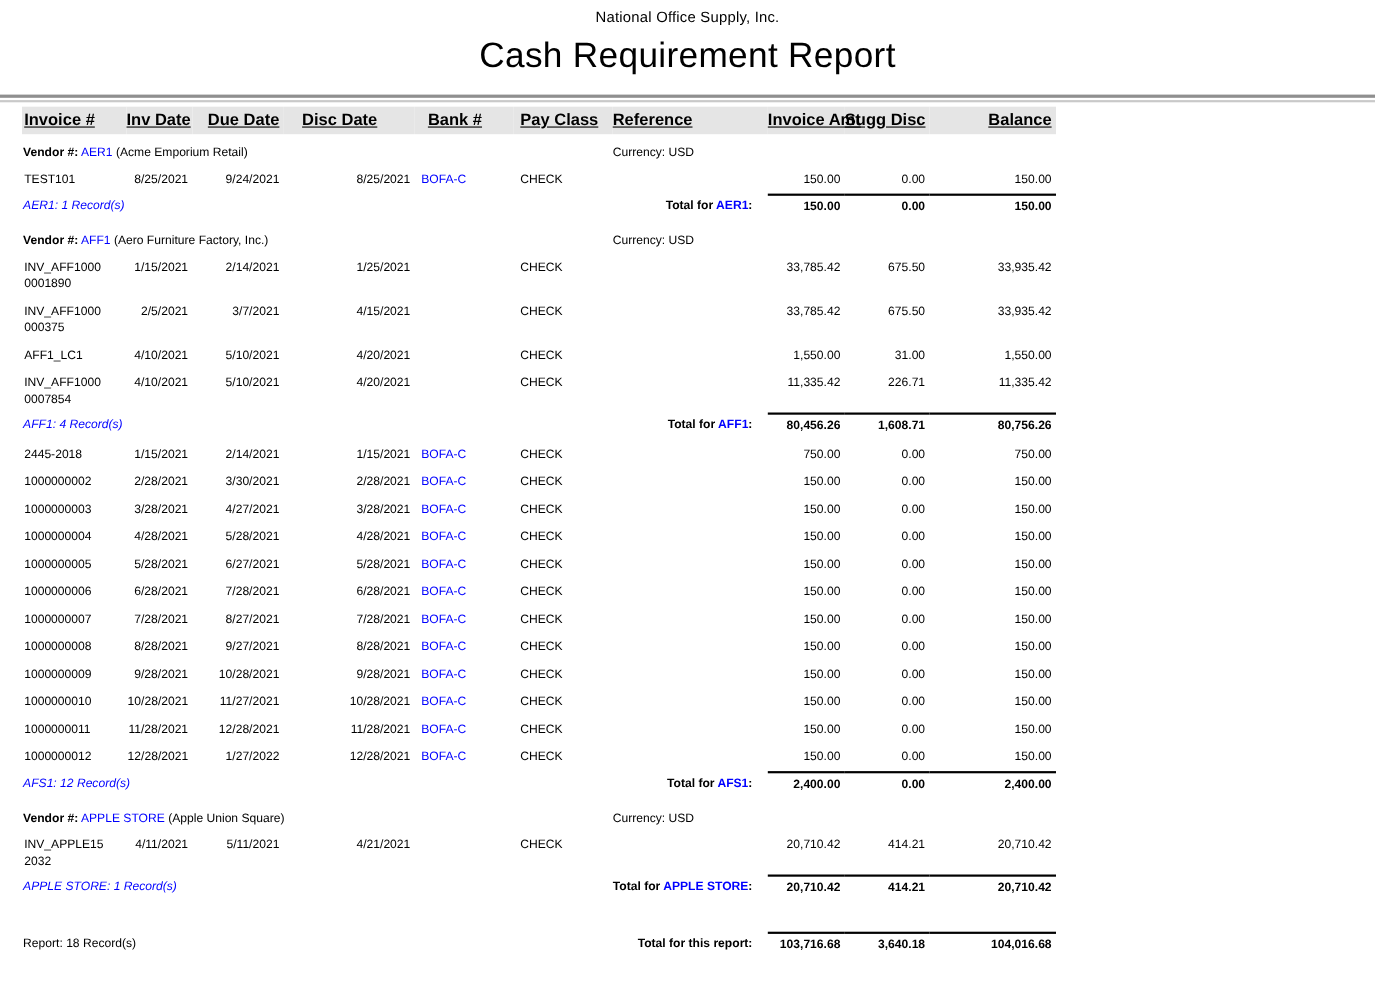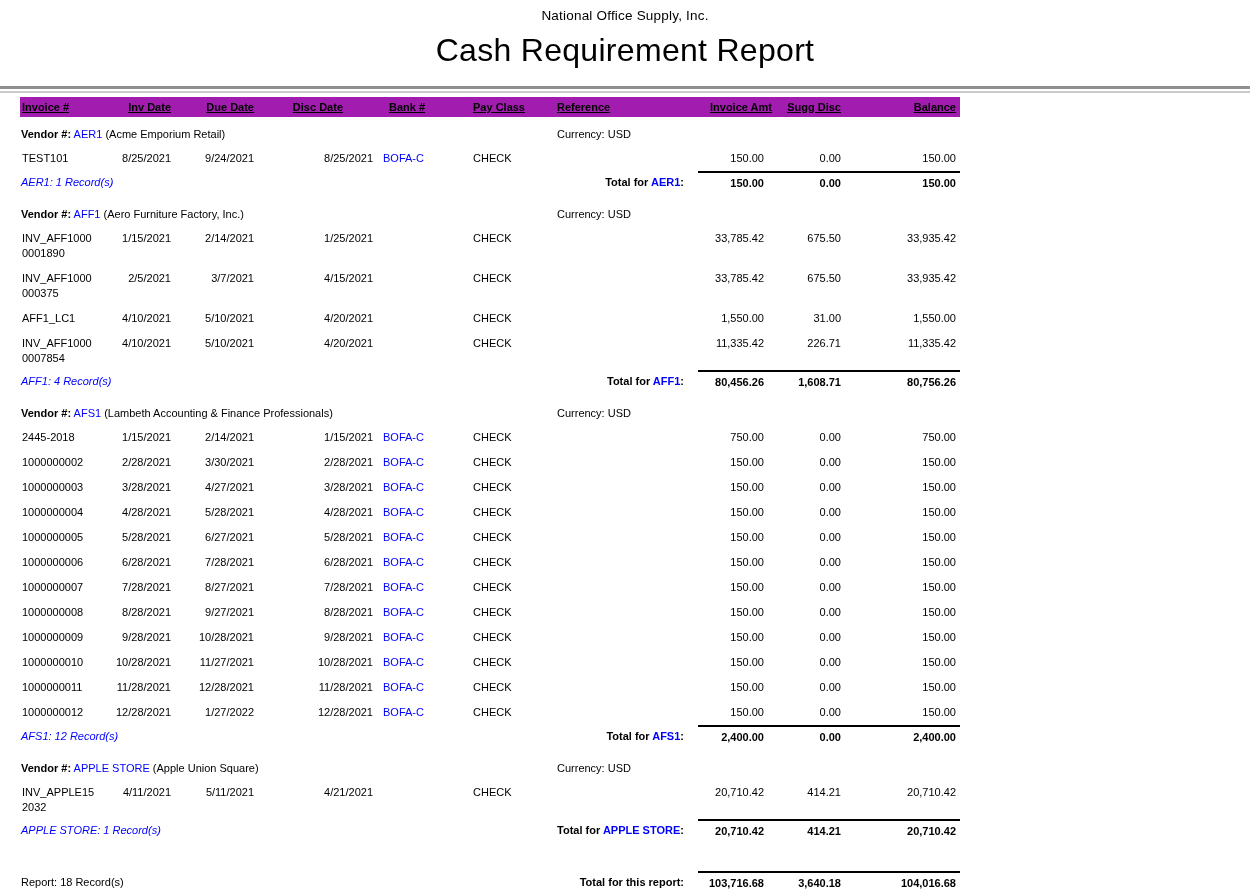--- a/index.html
+++ b/index.html
@@ -32,26 +32,26 @@
   .rule-bot { height: 2px; background: #c9c9c9; }
 
   table.report {
     margin: 4px 0 0 20px;
     border-collapse: collapse;
     table-layout: fixed;
     width: 940px;
     font-size: 11px;
   }
   thead th {
-    background: #a21caf;
+    background: #e5e5e5;
     font-weight: bold;
     text-decoration: underline;
-    padding: 4px 12px;
+    padding: 4px 0;
     white-space: nowrap;
-    font-size: 11px;
+    font-size: 15px;
   }
   th.l { text-align: left; }
   th.r { text-align: right; padding-right: 4px; }
   th.h-invoice { padding-left: 2px; }
   th.h-disc { padding-right: 34px; }
   th.h-bank { padding-left: 12px; }
   th.h-pay  { padding-left: 6px; }
   th.h-ref  { padding-left: 0; }
 
   td { vertical-align: top; line-height: 15px; padding-top: 5px; padding-bottom: 5px; }
@@ -193,24 +193,20 @@
           <td class="r">226.71</td>
           <td class="r">11,335.42</td>
         </tr>
         <tr class="group-footer">
           <td class="records link-it l" colspan="4">AFF1: 4 Record(s)</td>
           <td class="total-label" colspan="3"><span>Total for </span><span class="link">AFF1</span><span>:</span></td>
           <td class="amt-total">80,456.26</td>
           <td class="amt-total">1,608.71</td>
           <td class="amt-total">80,756.26</td>
         </tr>
-        <tr class="vendor-row">
-          <td class="vendor-cell l" colspan="6"><span class="b">Vendor #:</span> <span class="link">AFS1</span> <span>(Lambeth Accounting &amp; Finance Professionals)</span></td>
-          <td class="c-ref l" colspan="4">Currency: USD</td>
-        </tr>
         <tr class="data-row">
           <td class="c-invoice l">2445-2018</td>
           <td class="r">1/15/2021</td>
           <td class="r">2/14/2021</td>
           <td class="r">1/15/2021</td>
           <td class="c-bank l link">BOFA-C</td>
           <td class="c-pay l">CHECK</td>
           <td class="c-ref l"></td>
           <td class="r">750.00</td>
           <td class="r">0.00</td>

